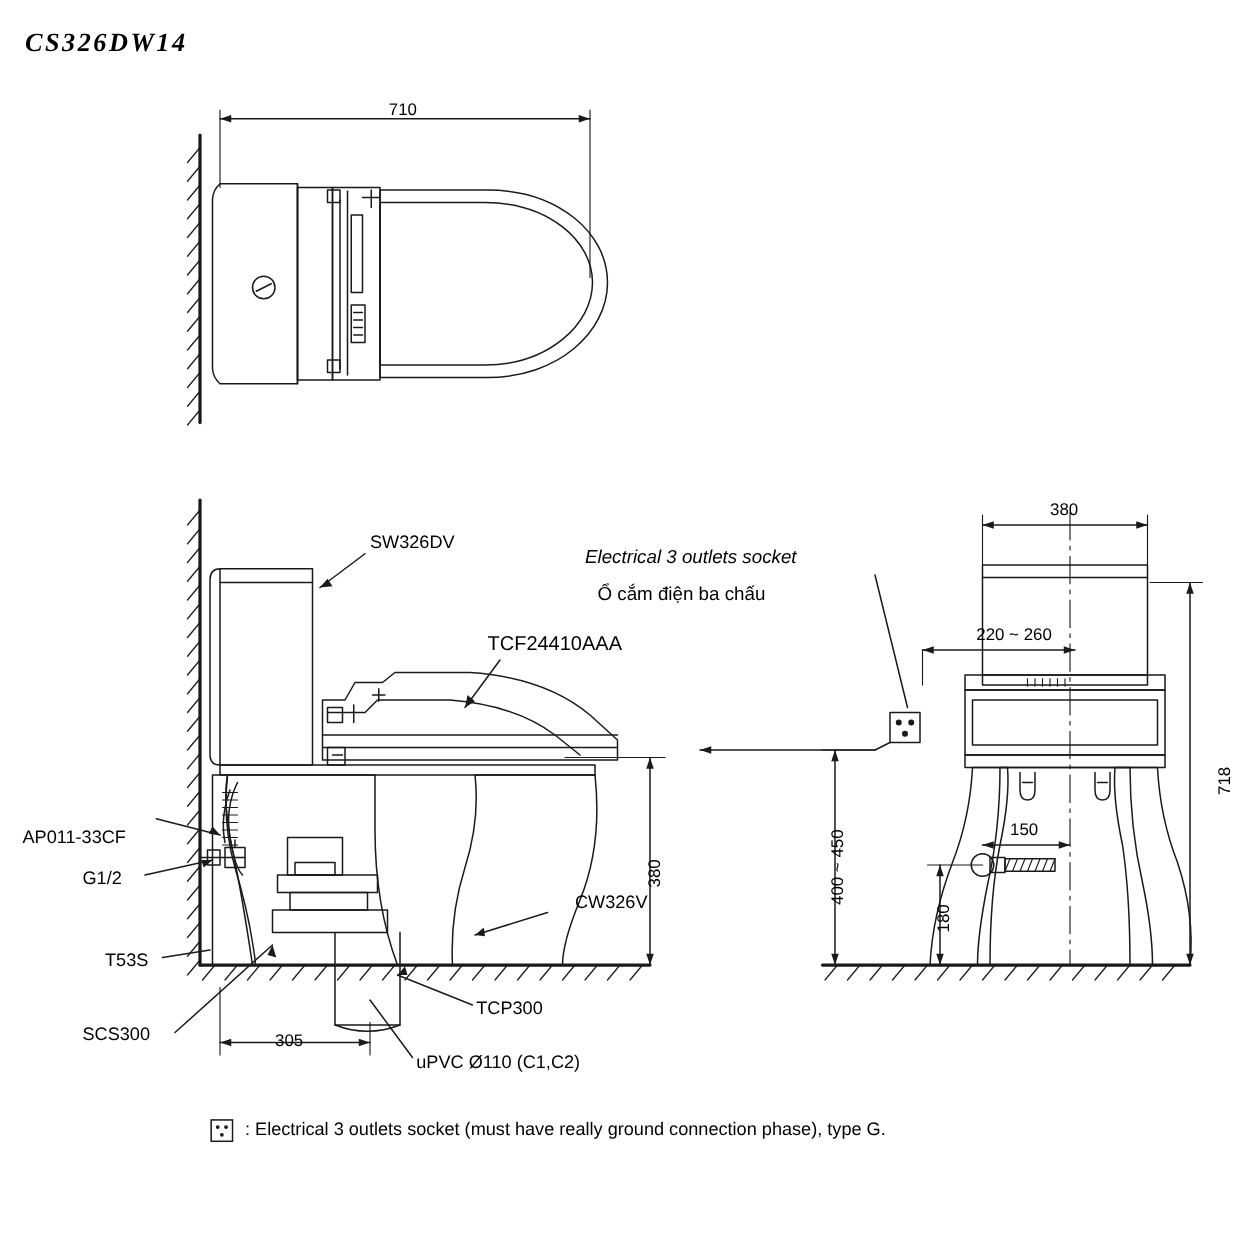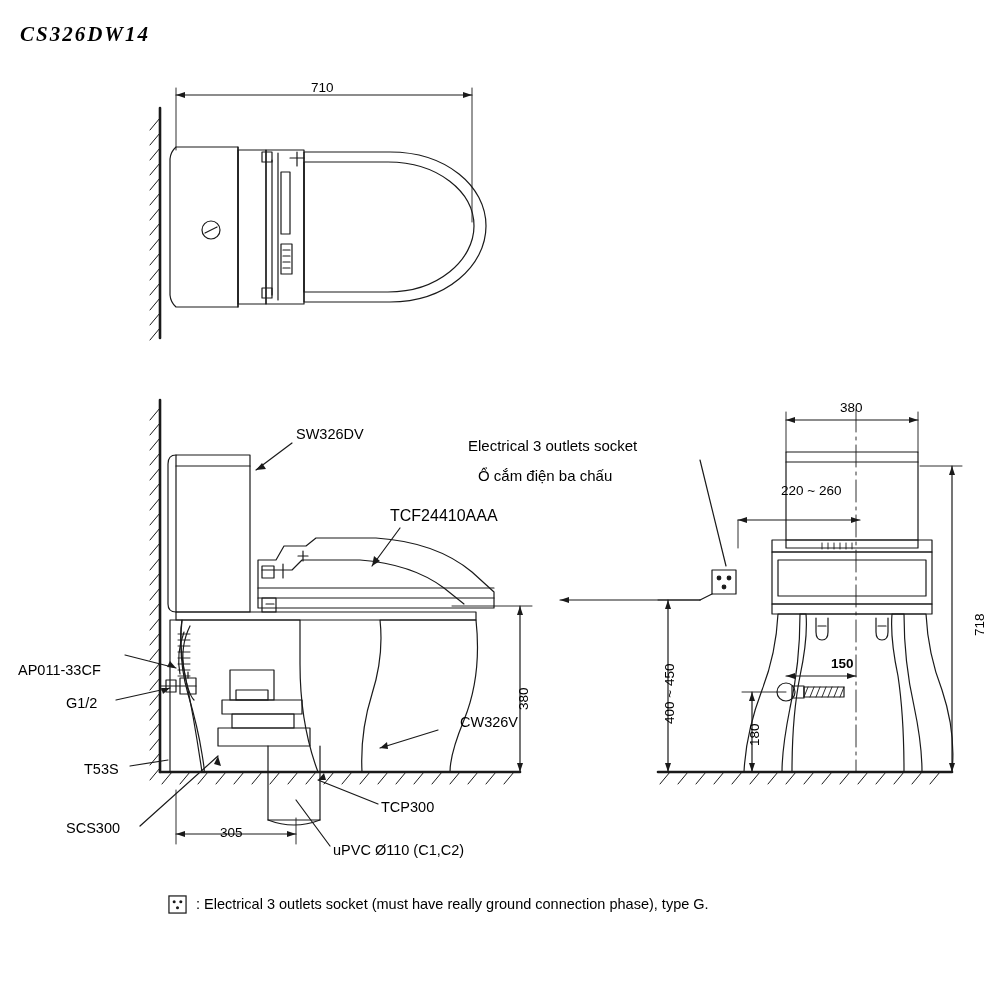--- a/index.html
+++ b/index.html
@@ -39,21 +39,21 @@
   }
   .dim {
     position: absolute;
     font-size: 13.5px;
     white-space: nowrap;
   }
   .dim.vert {
     transform: rotate(-90deg);
     transform-origin: left top;
   }
-  .italic { }
+  .italic { font-style: italic; }
   .legend {
     position: absolute;
     left: 196px;
     top: 893px;
     font-size: 14.5px;
     line-height: 1.55;
     white-space: nowrap;
   }
   .legend-icon {
     position: absolute;
@@ -380,24 +380,24 @@
 <div class="lbl" style="left:460px; top:713px;">CW326V</div>
 <div class="lbl" style="left:333px; top:841px;">uPVC Ø110 (C1,C2)</div>
 
 <div class="lbl italic" style="left:468px; top:436px; font-size:15px;">Electrical 3 outlets socket</div>
 <div class="lbl" style="left:468px; top:466px; font-size:15px;margin-left:10px;">Ổ cắm điện ba chấu</div>
 
 <div class="dim vert" style="left:516px; top:710px;">380</div>
 <div class="dim" style="left:220px; top:825px;">305</div>
 
 <div class="dim" style="left:840px; top:400px;">380</div>
-<div class="dim" style="left:781px; top:483px;">220 ~ 260</div>
+<div class="dim" style="left:781px; top:500px;">220 ~ 260</div>
 <div class="dim vert" style="left:972px; top:636px;">718</div>
 <div class="dim vert" style="left:662px; top:724px;">400 ~ 450</div>
-<div class="dim" style="left:831px; top:656px;font-weight:bold;">150</div>
+<div class="dim" style="left:808px; top:656px;">150</div>
 <div class="dim vert" style="left:747px; top:746px;">180</div>
 
 <svg class="legend-icon" viewBox="0 0 20 20">
   <rect x="1" y="1" width="18" height="18" fill="none" stroke="#1a1a1a" stroke-width="1.3"></rect>
   <circle cx="6.5" cy="7" r="1.6" fill="#1a1a1a"></circle>
   <circle cx="13.5" cy="7" r="1.6" fill="#1a1a1a"></circle>
   <circle cx="10" cy="13.5" r="1.6" fill="#1a1a1a"></circle>
 </svg>
 <div class="legend">
   <div>: Electrical 3 outlets socket (must have really ground connection phase), type G.</div>

